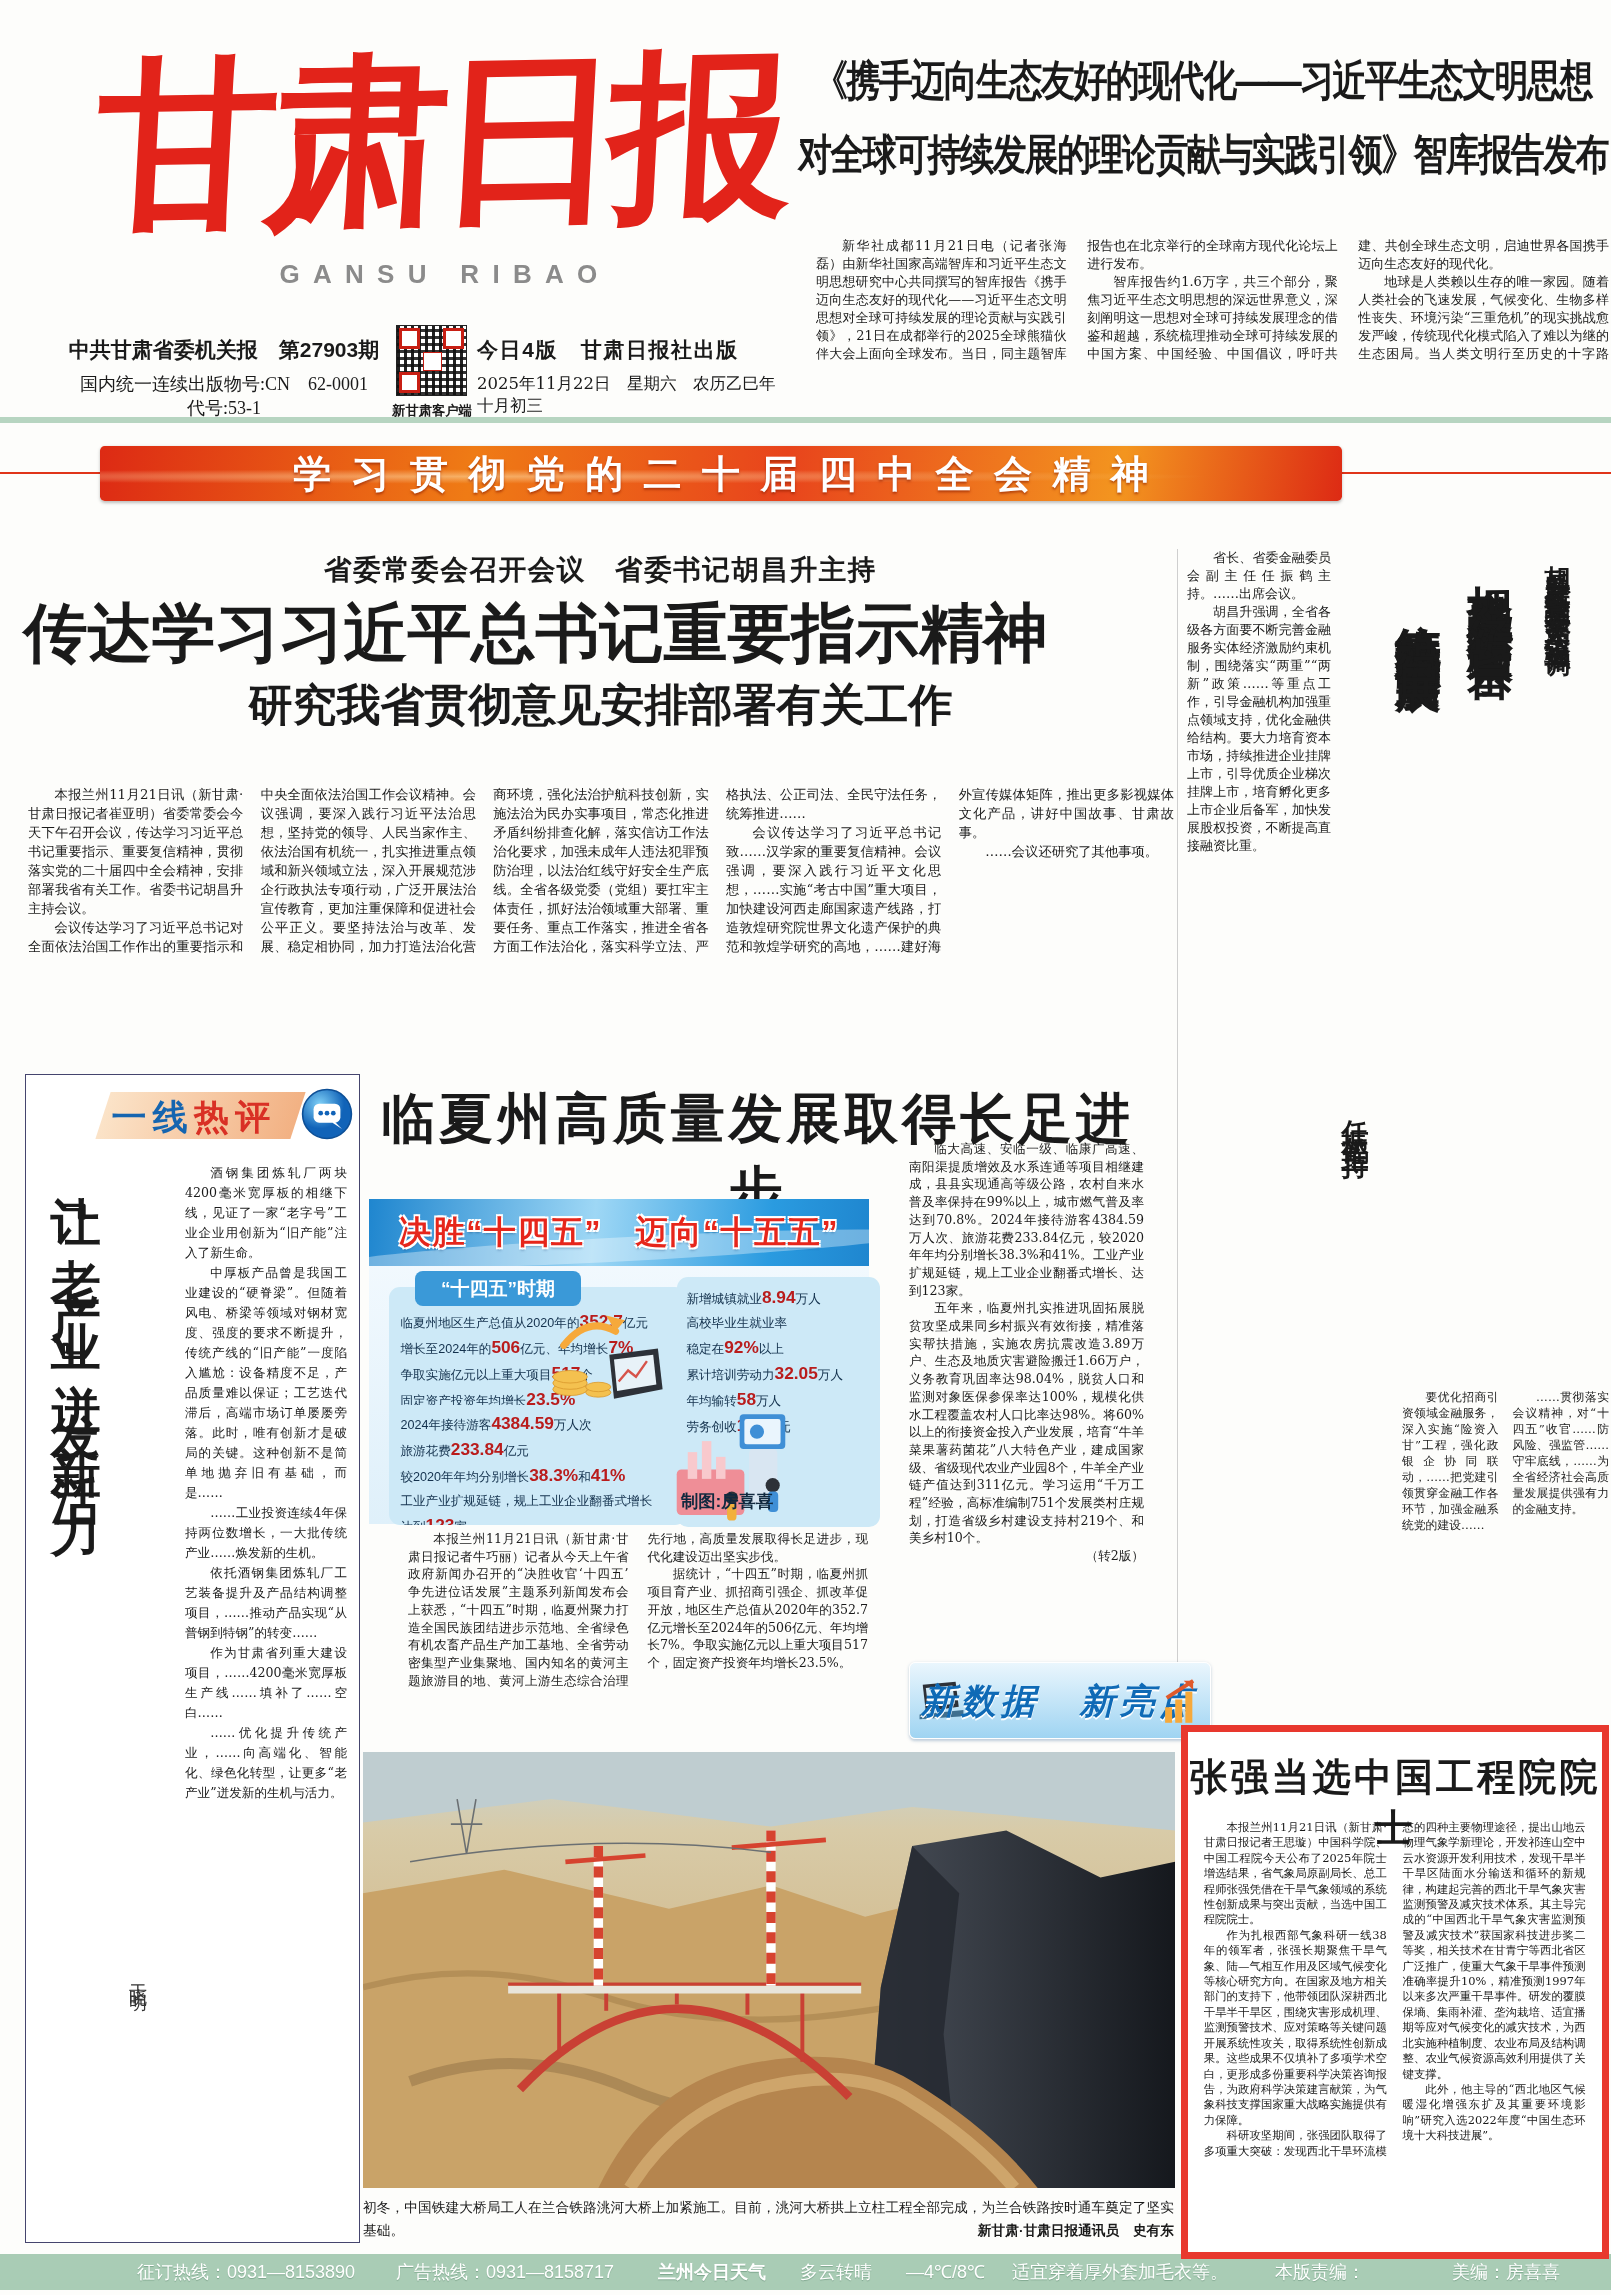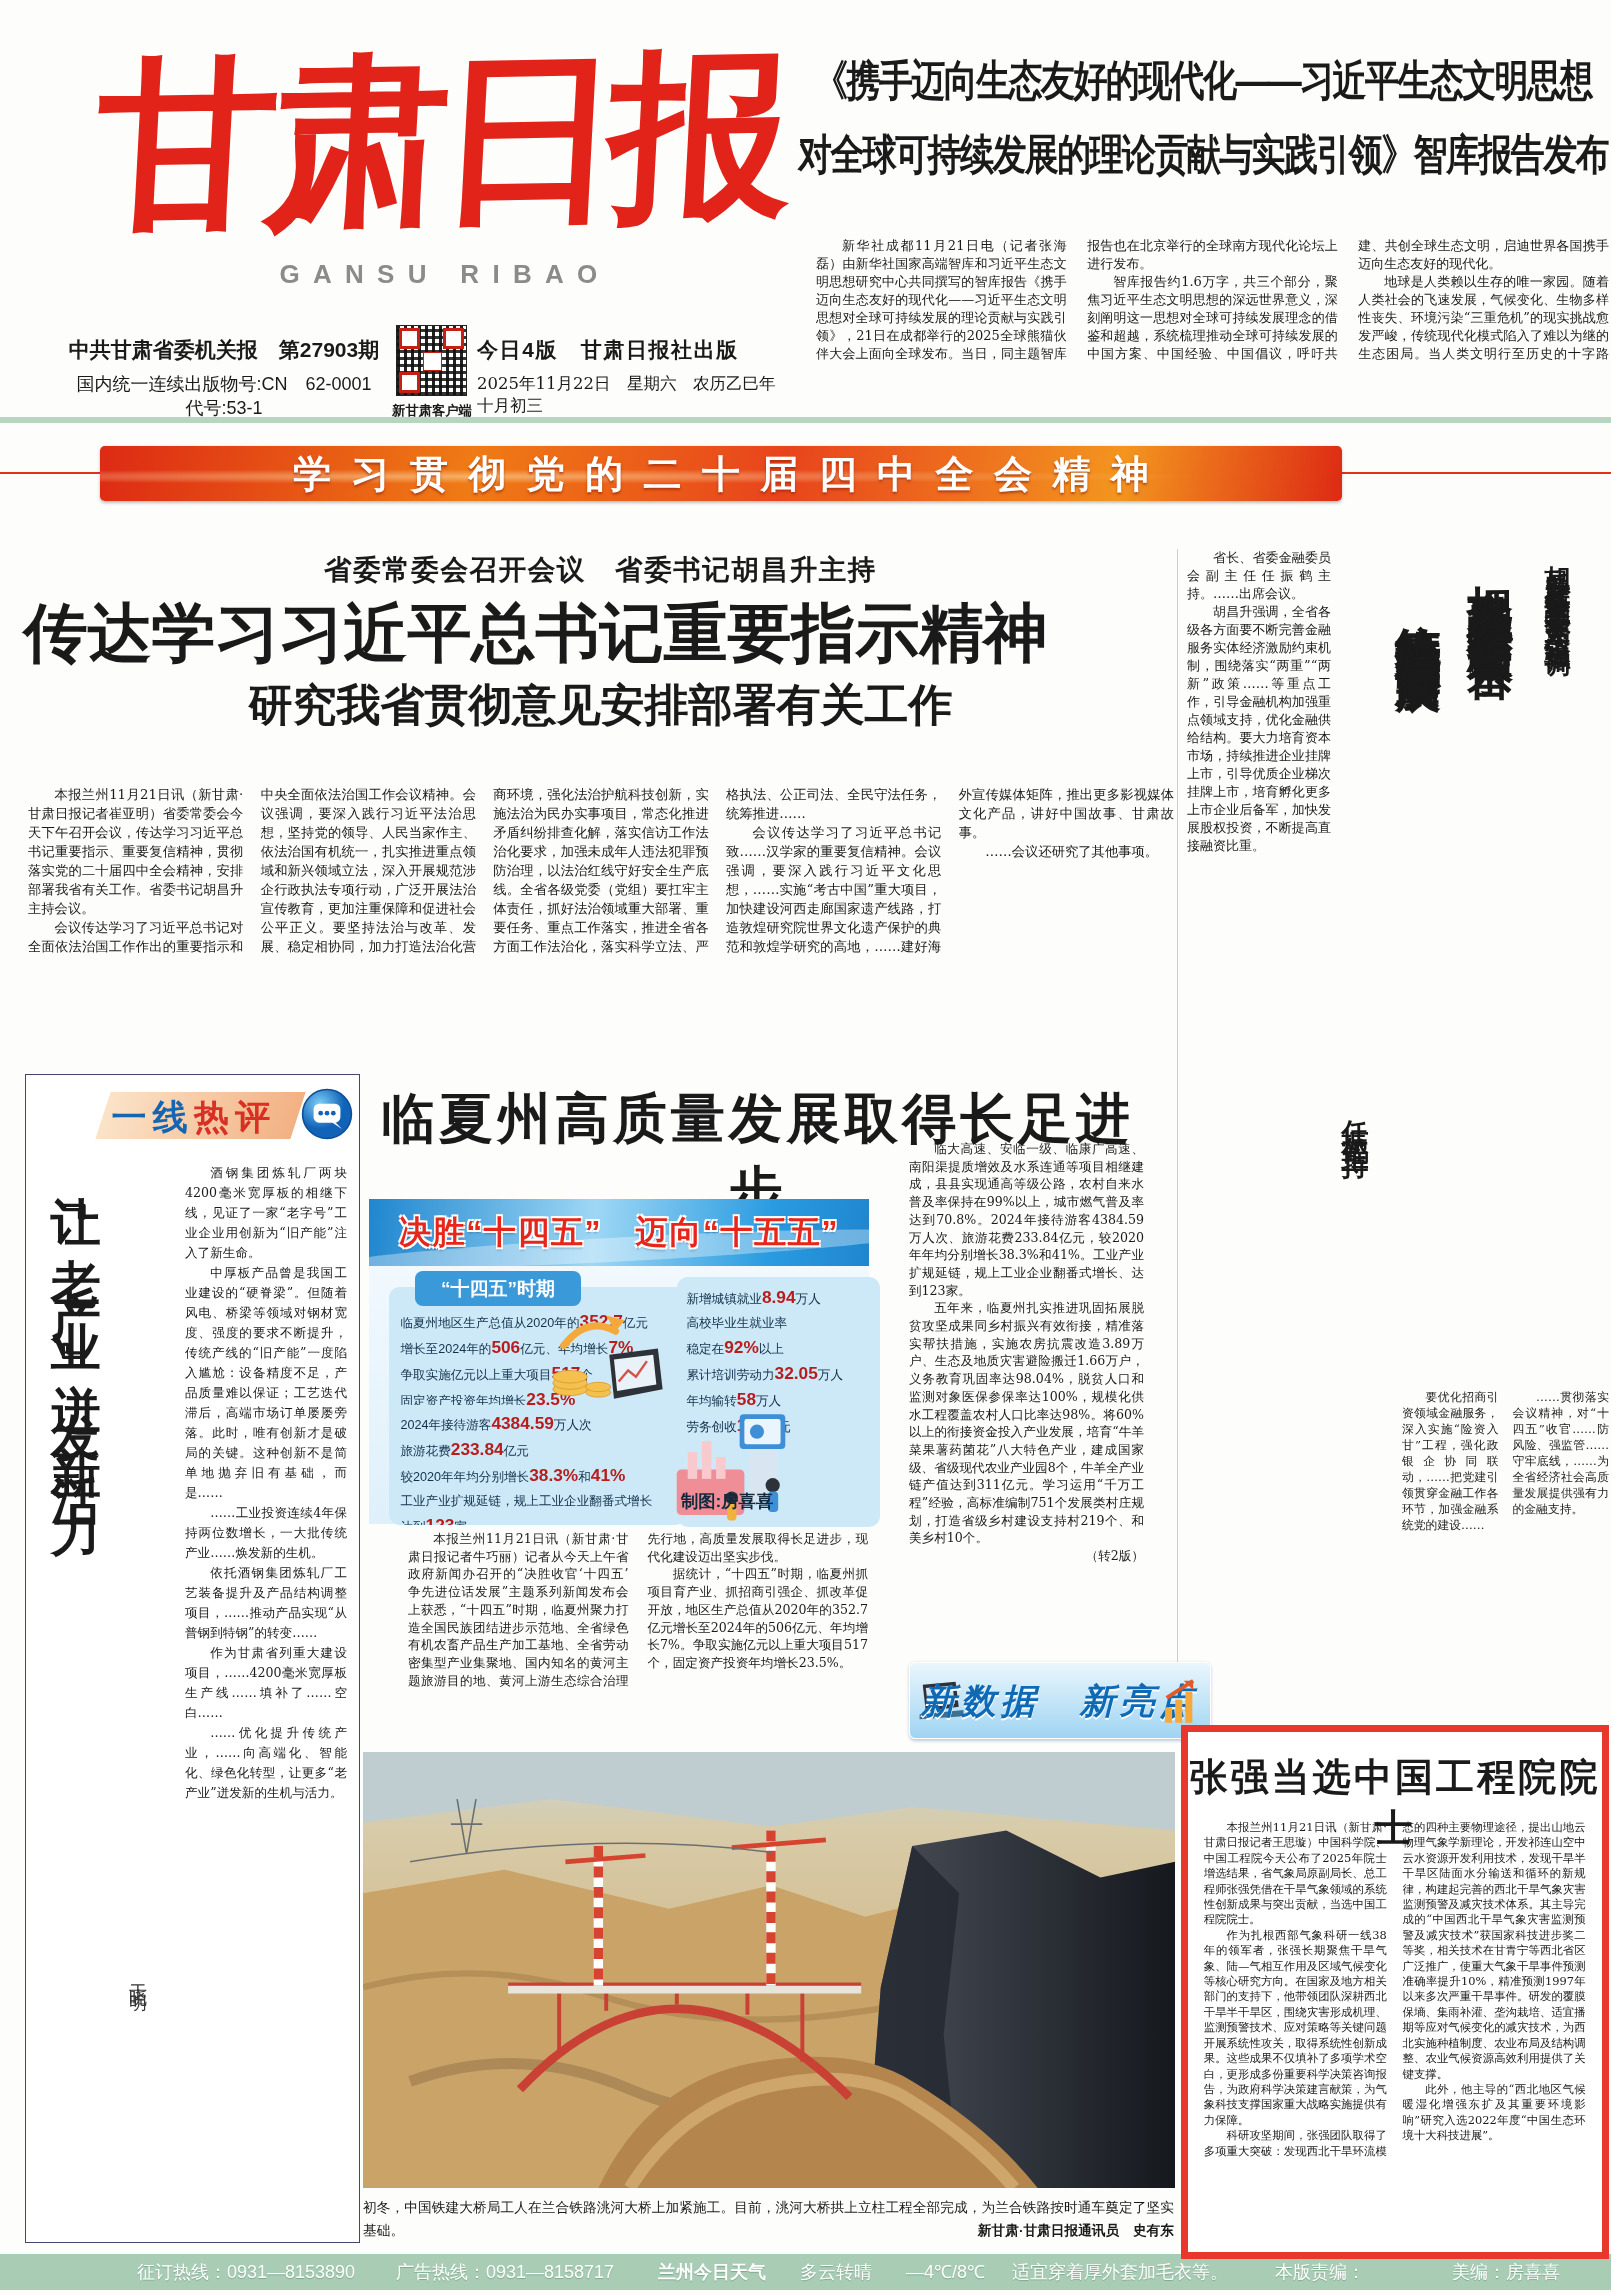--- a/index.html
+++ b/index.html
@@ -9,21 +9,21 @@
   .just{text-align:justify;text-justify:inter-character;}
   .vtext{writing-mode:vertical-rl;text-orientation:upright;}
   p.para{margin:0;text-indent:2em;}
   .clip{overflow:hidden;}
 
   
   .calligraphy{left:82px;top:30px;width:714px;text-align:center;font-family:"DejaVu Serif",serif;font-weight:900;font-size:182px;line-height:1.2;color:#e2231a;letter-spacing:-11px;transform:skewX(-4deg) rotate(-1deg);}
   .pinyin{left:88px;top:259px;width:714px;text-align:center;font-family:"Liberation Sans",sans-serif;font-weight:600;font-size:26px;letter-spacing:13.3px;color:#8b8b8b;}
   .mast-left{left:63px;top:336px;width:322px;text-align:center;}
   .mast-left .l1{font-size:21px;}
-  .mast-left .l2{font-size:18px;margin-top:7.8px;font-family:Liberation Sans, sans-serif;}
+  .mast-left .l2{font-size:18px;margin-top:7.8px;font-family:Liberation Serif, serif;}
   .qr{left:396px;top:325px;width:69px;height:69px;border:1.6px solid #222;background:
       repeating-linear-gradient(0deg,rgba(17,17,17,.85) 0 3.1px,transparent 3.1px 7px),
       repeating-linear-gradient(90deg,#222 0 3.1px,#fff 3.1px 7px);}
   .qr .f{position:absolute;width:15.7px;height:15.7px;border:3.1px solid #c81f14;background:#fff;}
   .qr .f.tl{left:1.6px;top:1.6px;} .qr .f.tr{right:1.6px;top:1.6px;} .qr .f.bl{left:1.6px;bottom:1.6px;}
   .qr .logo{position:absolute;left:26px;top:26px;width:17.3px;height:17.3px;background:#fff;border:1.6px solid #c81f14;}
   .qr-label{left:385px;top:402px;width:94px;text-align:center;font-size:13.3px;}
   .mast-right{left:477px;top:336px;width:314px;}
   .mast-right .l1{font-size:21px;letter-spacing:1.6px;}
   .mast-right .l2{font-size:16.5px;margin-top:9.4px;font-family:"DejaVu Serif",serif;}

